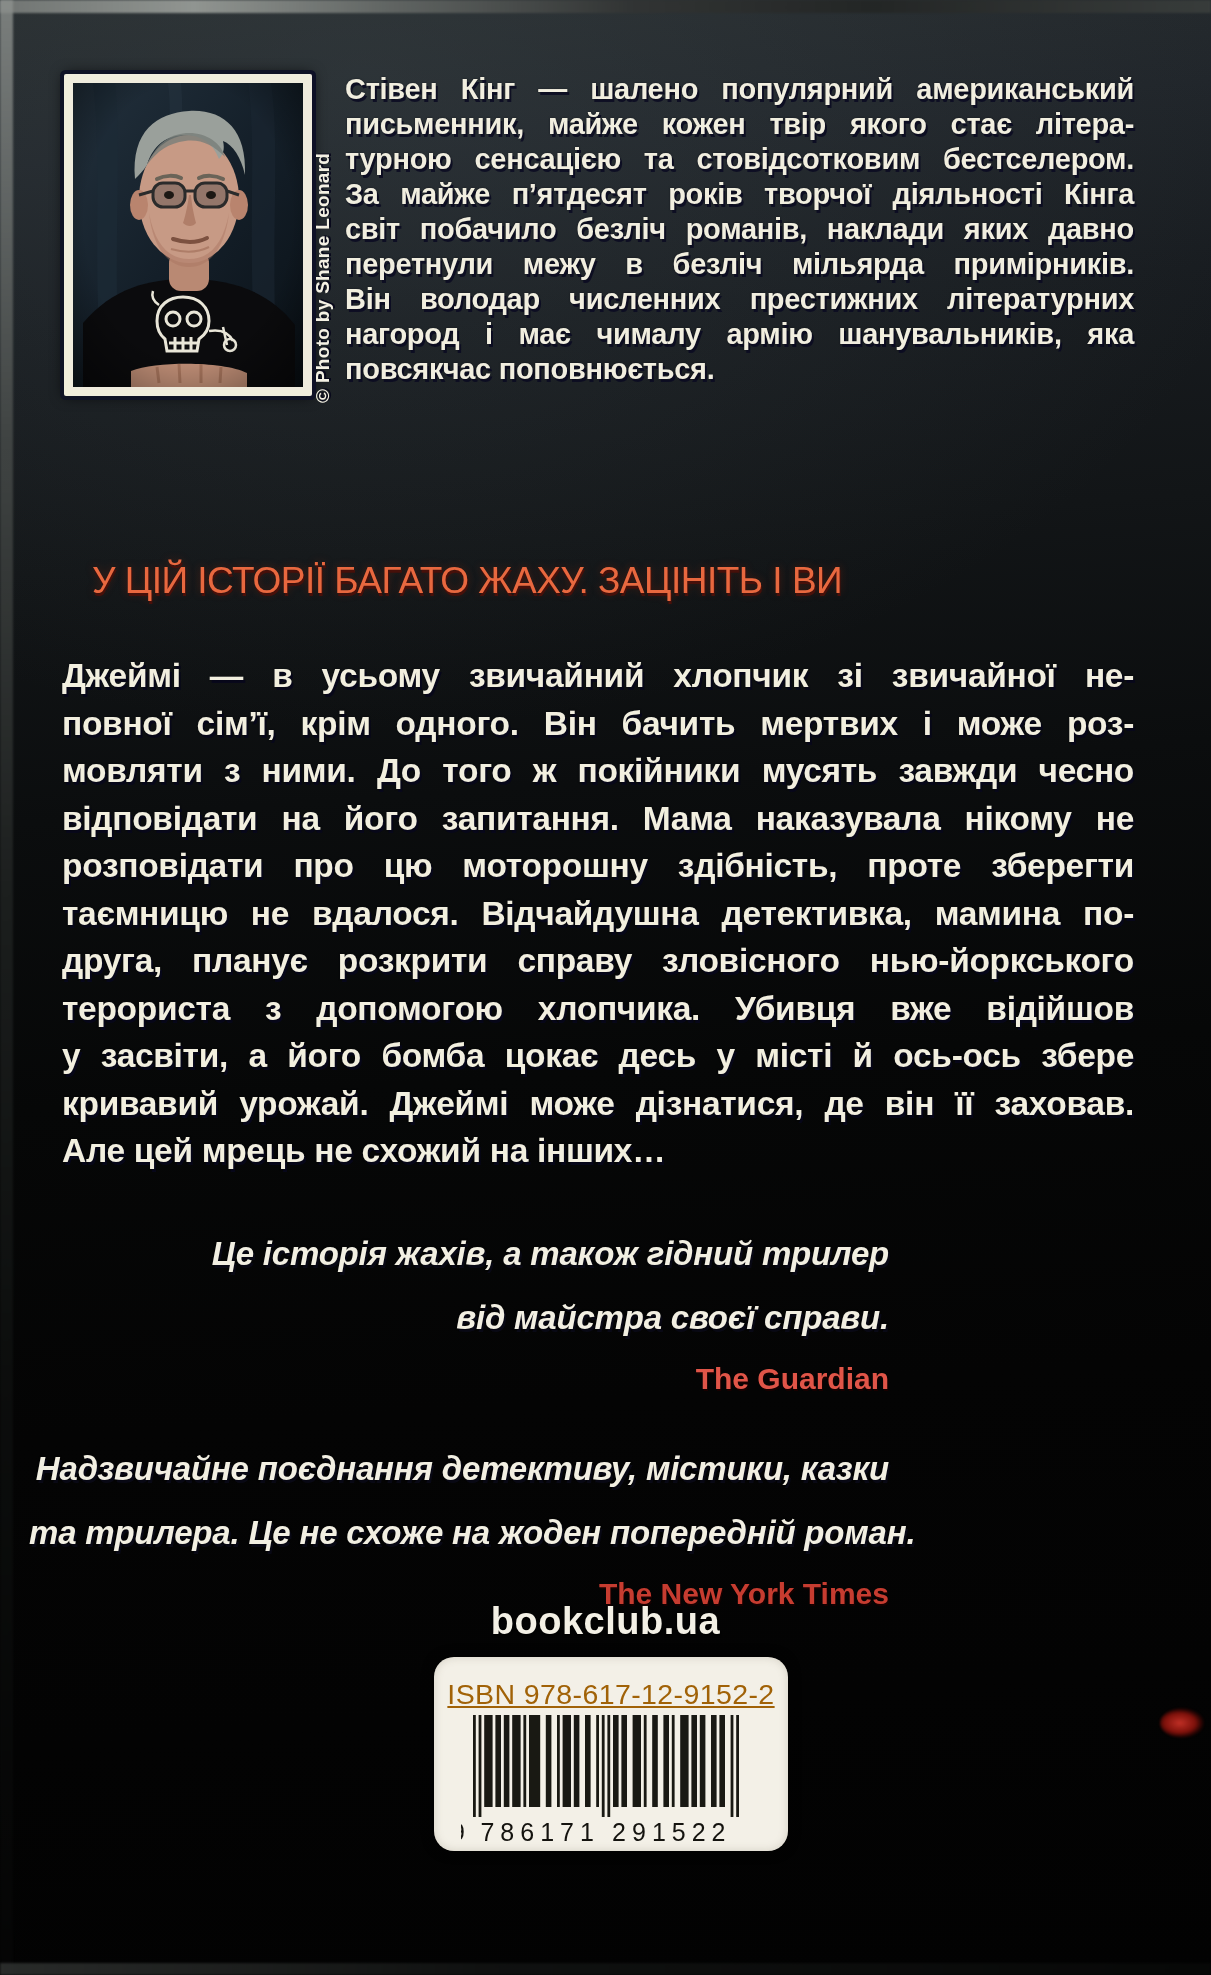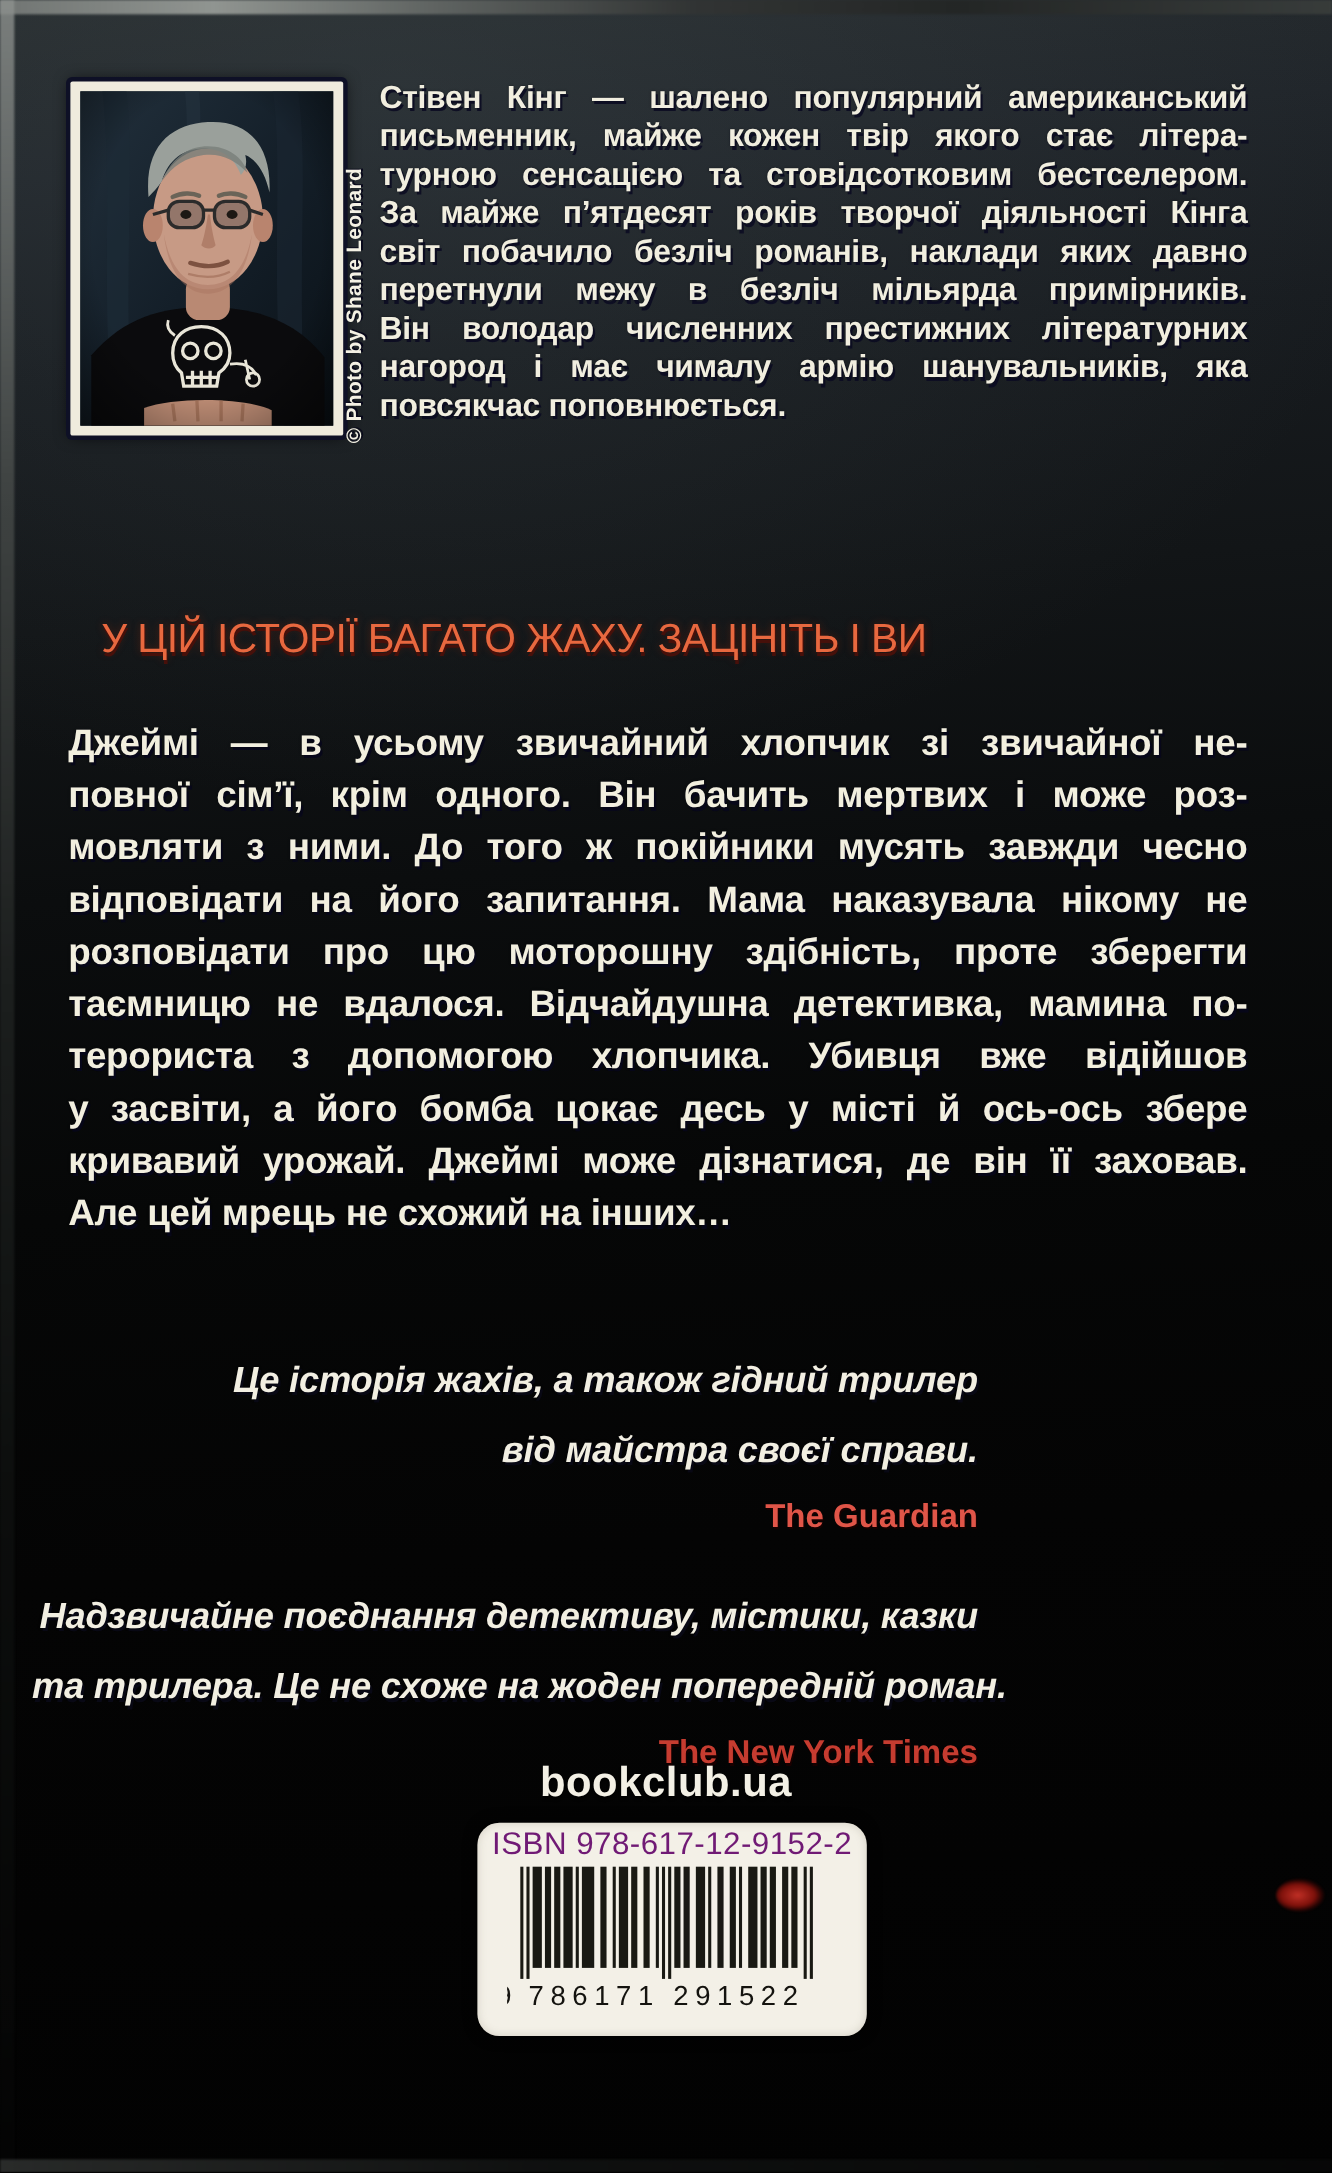--- a/index.html
+++ b/index.html
@@ -88,22 +88,22 @@
   }
 
   
   .isbn-box{
     position:absolute;left:434px;top:1657px;width:354px;height:194px;
     background:#f3f0e7;border-radius:20px;
     box-shadow:0 0 12px rgba(0,0,0,.9), inset 0 0 8px rgba(120,110,90,.25);
     text-align:center;
   }
   .isbn-text{
-    margin-top:3px;color:#701a75;font-size:28.5px;font-weight:normal;
-    letter-spacing:.4px;white-space:nowrap;
+    margin-top:21px;color:#a16207;font-size:28.5px;font-weight:normal;
+    letter-spacing:.4px;white-space:nowrap;text-decoration:underline;
   }
   .isbn-box svg{display:block;margin:2px auto 0 auto;}
 
   .red-speck{
     position:absolute;left:1160px;top:1708px;width:44px;height:30px;
     background:radial-gradient(ellipse at 45% 50%, #d5352a 0%, #8c130c 45%, rgba(60,5,3,.6) 65%, rgba(0,0,0,0) 78%);
     filter:blur(1px);opacity:.9;border-radius:50%;
   }
 </style>
 </head>
@@ -195,20 +195,21 @@
 
   <div class="headline">У ЦІЙ ІСТОРІЇ БАГАТО ЖАХУ. ЗАЦІНІТЬ І ВИ</div>
 
   <div class="synopsis">
       <div class="line">Джеймі — в усьому звичайний хлопчик зі звичайної не-</div>
       <div class="line">повної сім’ї, крім одного. Він бачить мертвих і може роз-</div>
       <div class="line">мовляти з ними. До того ж покійники мусять завжди чесно</div>
       <div class="line">відповідати на його запитання. Мама наказувала нікому не</div>
       <div class="line">розповідати про цю моторошну здібність, проте зберегти</div>
       <div class="line">таємницю не вдалося. Відчайдушна детективка, мамина по-</div>
+      <div class="line">друга, планує розкрити справу зловісного нью-йоркського</div>
       <div class="line">терориста з допомогою хлопчика. Убивця вже відійшов</div>
       <div class="line">у засвіти, а його бомба цокає десь у місті й ось-ось збере</div>
       <div class="line">кривавий урожай. Джеймі може дізнатися, де він її заховав.</div>
       <div class="line">Але цей мрець не схожий на інших…</div>
     </div>
 
   <div class="quote quote-1">
     <div class="line">Це історія жахів, а також гідний трилер</div>
     <div class="line">від майстра своєї справи.</div>
     <div class="source q1-source">The Guardian</div>

